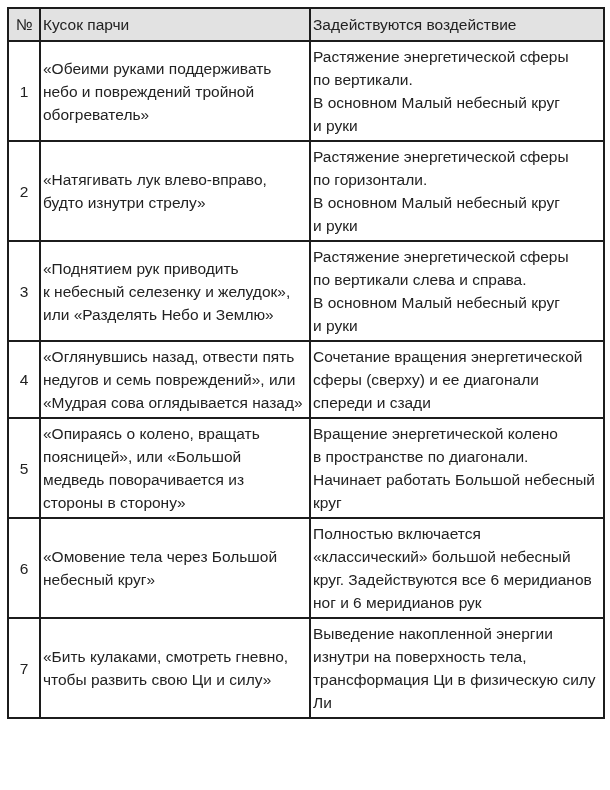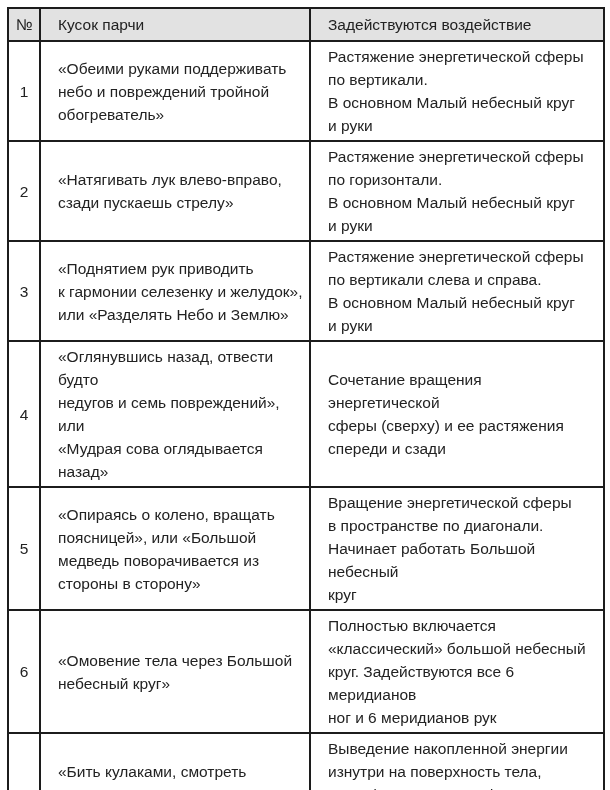--- a/index.html
+++ b/index.html
@@ -27,21 +27,21 @@
     border-collapse: collapse;
     width: 596px;
     table-layout: fixed;
   }
   .col-num     { width: 32px; }
   .col-brocade { width: 270px; }
   .col-effect  { width: 294px; }
   th, td {
     border: 2px solid var(--border);
     vertical-align: middle;
-    padding: 3px 6px 3px 17px;
+    padding: 3px 6px 3px 2px;
     font-size: 15.5px;
     line-height: 23px;
     white-space: pre-line;
     font-weight: normal;
     text-align: left;
   }
   thead th {
     background: var(--header-bg);
     padding-top: 4px;
     padding-bottom: 4px;
@@ -77,55 +77,55 @@
 обогреватель»</td>
     <td>Растяжение энергетической сферы
 по вертикали.
 В основном Малый небесный круг
 и руки</td>
   </tr>
 
   <tr>
     <td class="num">2</td>
     <td>«Натягивать лук влево-вправо,
-сзади пускаешь стрелу»</td>
+будто изнутри стрелу»</td>
     <td>Растяжение энергетической сферы
 по горизонтали.
 В основном Малый небесный круг
 и руки</td>
   </tr>
 
   <tr>
     <td class="num">3</td>
     <td>«Поднятием рук приводить
-к гармонии селезенку и желудок»,
+к небесный селезенку и желудок»,
 или «Разделять Небо и Землю»</td>
     <td>Растяжение энергетической сферы
 по вертикали слева и справа.
 В основном Малый небесный круг
 и руки</td>
   </tr>
 
   <tr>
     <td class="num">4</td>
-    <td>«Оглянувшись назад, отвести будто
+    <td>«Оглянувшись назад, отвести пять
 недугов и семь повреждений», или
 «Мудрая сова оглядывается назад»</td>
     <td>Сочетание вращения энергетической
-сферы (сверху) и ее растяжения
+сферы (сверху) и ее диагонали
 спереди и сзади</td>
   </tr>
 
   <tr>
     <td class="num">5</td>
     <td>«Опираясь о колено, вращать
 поясницей», или «Большой
 медведь поворачивается из
 стороны в сторону»</td>
-    <td>Вращение энергетической сферы
+    <td>Вращение энергетической колено
 в пространстве по диагонали.
 Начинает работать Большой небесный
 круг</td>
   </tr>
 
   <tr>
     <td class="num">6</td>
     <td>«Омовение тела через Большой
 небесный круг»</td>
     <td>Полностью включается

